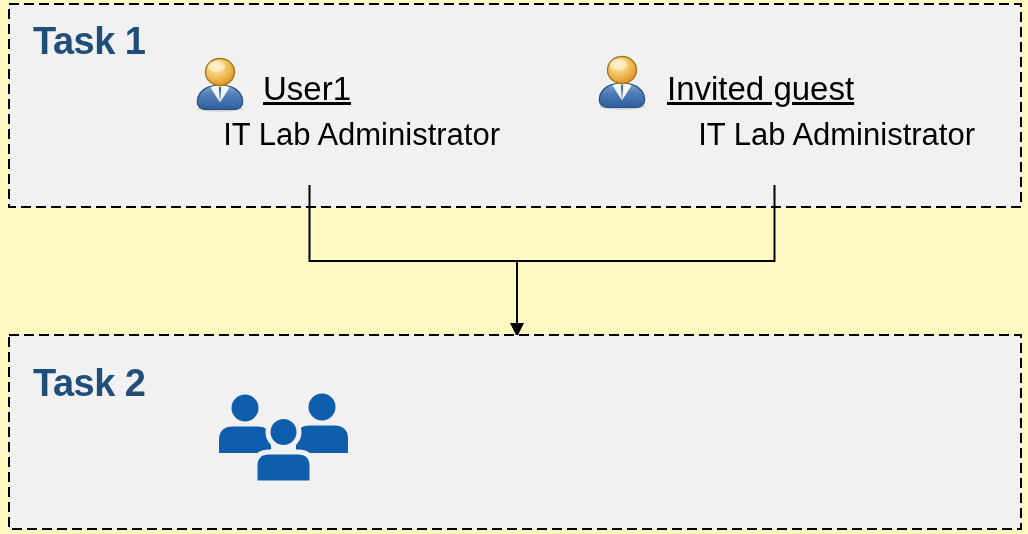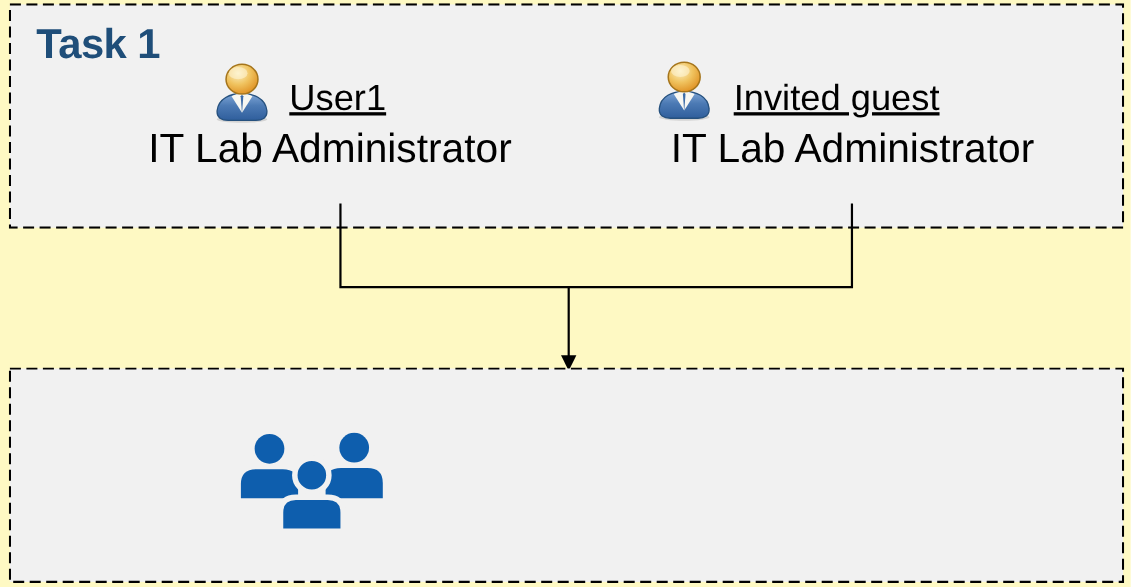--- a/index.html
+++ b/index.html
@@ -36,22 +36,22 @@
   .user-name {
     position: absolute;
     font-size: 33px;
     white-space: nowrap;
     line-height: 38px;
     text-decoration: underline;
   }
   .user-role {
     position: absolute;
     width: 400px;
-    font-size: 37px;
-    text-align: center;
+    font-size: 31px;
+    text-align: right;
     white-space: nowrap;
     line-height: 38px;
   }
   .group-icon-wrap { position: absolute; width: 132px; height: 88px; }
   .group-name {
     position: absolute;
     width: 300px;
     font-size: 33px;
     line-height: 40px;
     text-align: center;
@@ -123,20 +123,21 @@
   <svg class="connector-svg" viewBox="0 0 1028 534">
     <path d="M309.5,185 L309.5,261 M774.5,185 L774.5,261 M308.5,261 L775.5,261 M517,261 L517,324" stroke="#000000" stroke-width="2" fill="none"></path>
     <polygon points="517,337 510,323 524,323" fill="#000000"></polygon>
   </svg>
 
   <div class="task-box" style="top:334px; height:196px;">
     <svg class="border-svg" viewBox="0 0 1014 196">
       <rect x="1" y="1" width="1012" height="194" fill="#F1F1F1" stroke="#000000" stroke-width="2" stroke-dasharray="10 5"></rect>
     </svg>
 
+    <div class="task-label" style="left:25px; top:28px;">Task 2</div>
 
     <div class="group-icon-wrap" style="left:210px; top:59px;">
       <svg viewBox="0 0 132 88" width="132" height="88">
         <g fill="#0E5EAD">
           <circle cx="27" cy="15" r="13.5"></circle>
           <circle cx="104" cy="14" r="13.5"></circle>
           <path d="M1,60 V47 Q1,33.5 15,33.5 H39 Q53,33.5 53,47 V60 Z"></path>
           <path d="M78,60 V46 Q78,32.5 92,32.5 H116 Q130,32.5 130,46 V60 Z"></path>
           <circle cx="65.5" cy="39" r="15.5" stroke="#F1F1F1" stroke-width="5"></circle>
           <path d="M37,90 V73 Q37,59 51,59 H80 Q94,59 94,73 V90 Z" stroke="#F1F1F1" stroke-width="5"></path>

